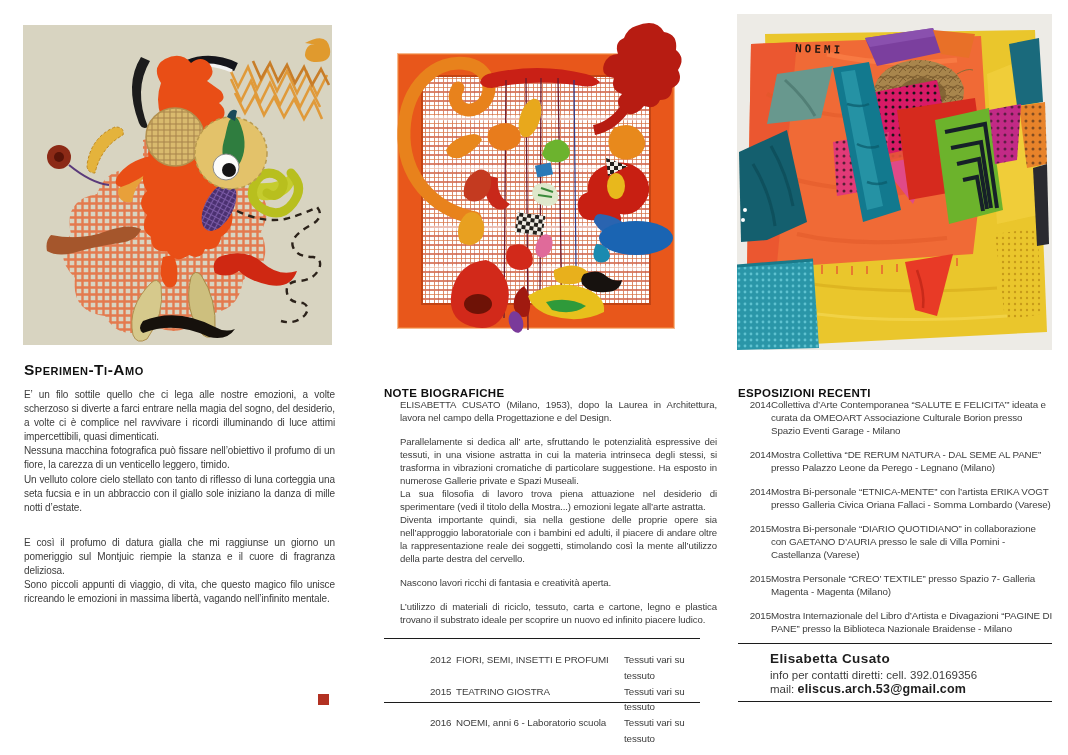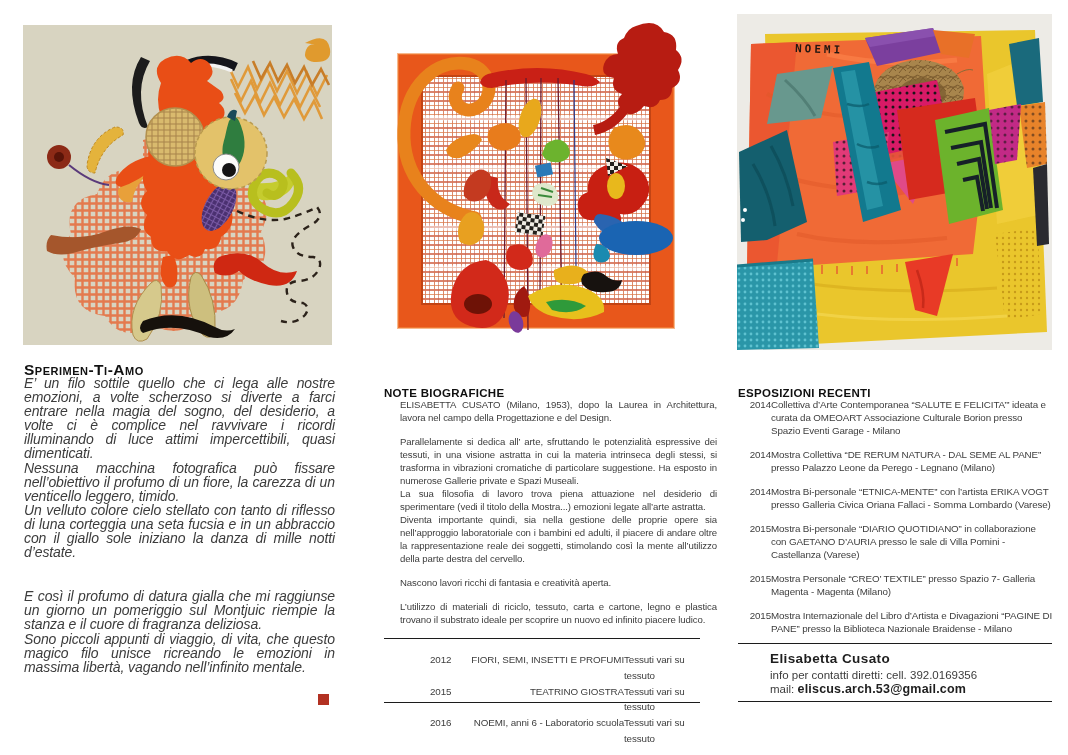--- a/index.html
+++ b/index.html
@@ -12,26 +12,26 @@
   #art-left{left:23px;top:25px;}
   #art-mid{left:378px;top:18px;}
   #art-right{left:737px;top:14px;}
 
   .page-title{
     position:absolute;left:24px;top:351px;width:310px;
     font-size:15.5px;font-weight:bold;color:#101010;
     font-variant:small-caps;letter-spacing:.5px;
   }
   .left-text{
-    position:absolute;left:24px;top:376px;width:311px;
-    font-size:14px;line-height:14.1px;letter-spacing:-.1px;
-    text-align:justify;color:#3c3c3c;font-style:italic;
+    position:absolute;left:24px;top:388px;width:311px;
+    font-size:10px;line-height:14.1px;letter-spacing:-.1px;
+    text-align:justify;color:#3c3c3c;
   }
   .left-text p{margin:0;}
-  .left-text p.gap-top{margin-top:30px;}
+  .left-text p.gap-top{margin-top:21px;}
 
   .col-heading{
     position:absolute;font-size:11.5px;font-weight:bold;
     color:#0f0f0f;letter-spacing:.3px;
   }
   #mid-heading{left:384px;top:377px;}
   #right-heading{left:738px;top:377px;}
 
   .bio{
     position:absolute;left:400px;top:398px;width:317px;
@@ -46,21 +46,21 @@
   #mid-rule-2{left:384px;top:702px;width:316px;}
   #right-rule-1{left:738px;top:643px;width:314px;}
   #right-rule-2{left:738px;top:701px;width:314px;}
 
   .works{
     position:absolute;left:384px;top:652px;width:316px;
     font-size:9.8px;line-height:15.8px;color:#3d3d3d;letter-spacing:-.1px;
   }
   .work-row{display:flex;padding-left:6px;margin-left:40px;}
   .work-year{width:26px;flex:none;}
-  .work-title{width:168px;flex:none;text-align:right;}
+  .work-title{width:168px;flex:none;}
   .work-tech{flex:1;}
 
   .exhibitions{
     position:absolute;left:738px;top:398px;width:315px;
     font-size:9.8px;line-height:13.2px;letter-spacing:-.12px;color:#3d3d3d;
   }
   .exh{display:flex;margin-bottom:10.5px;}
   .exh-year{width:33px;flex:none;text-align:right;}
   .exh-text{flex:1;}
 

